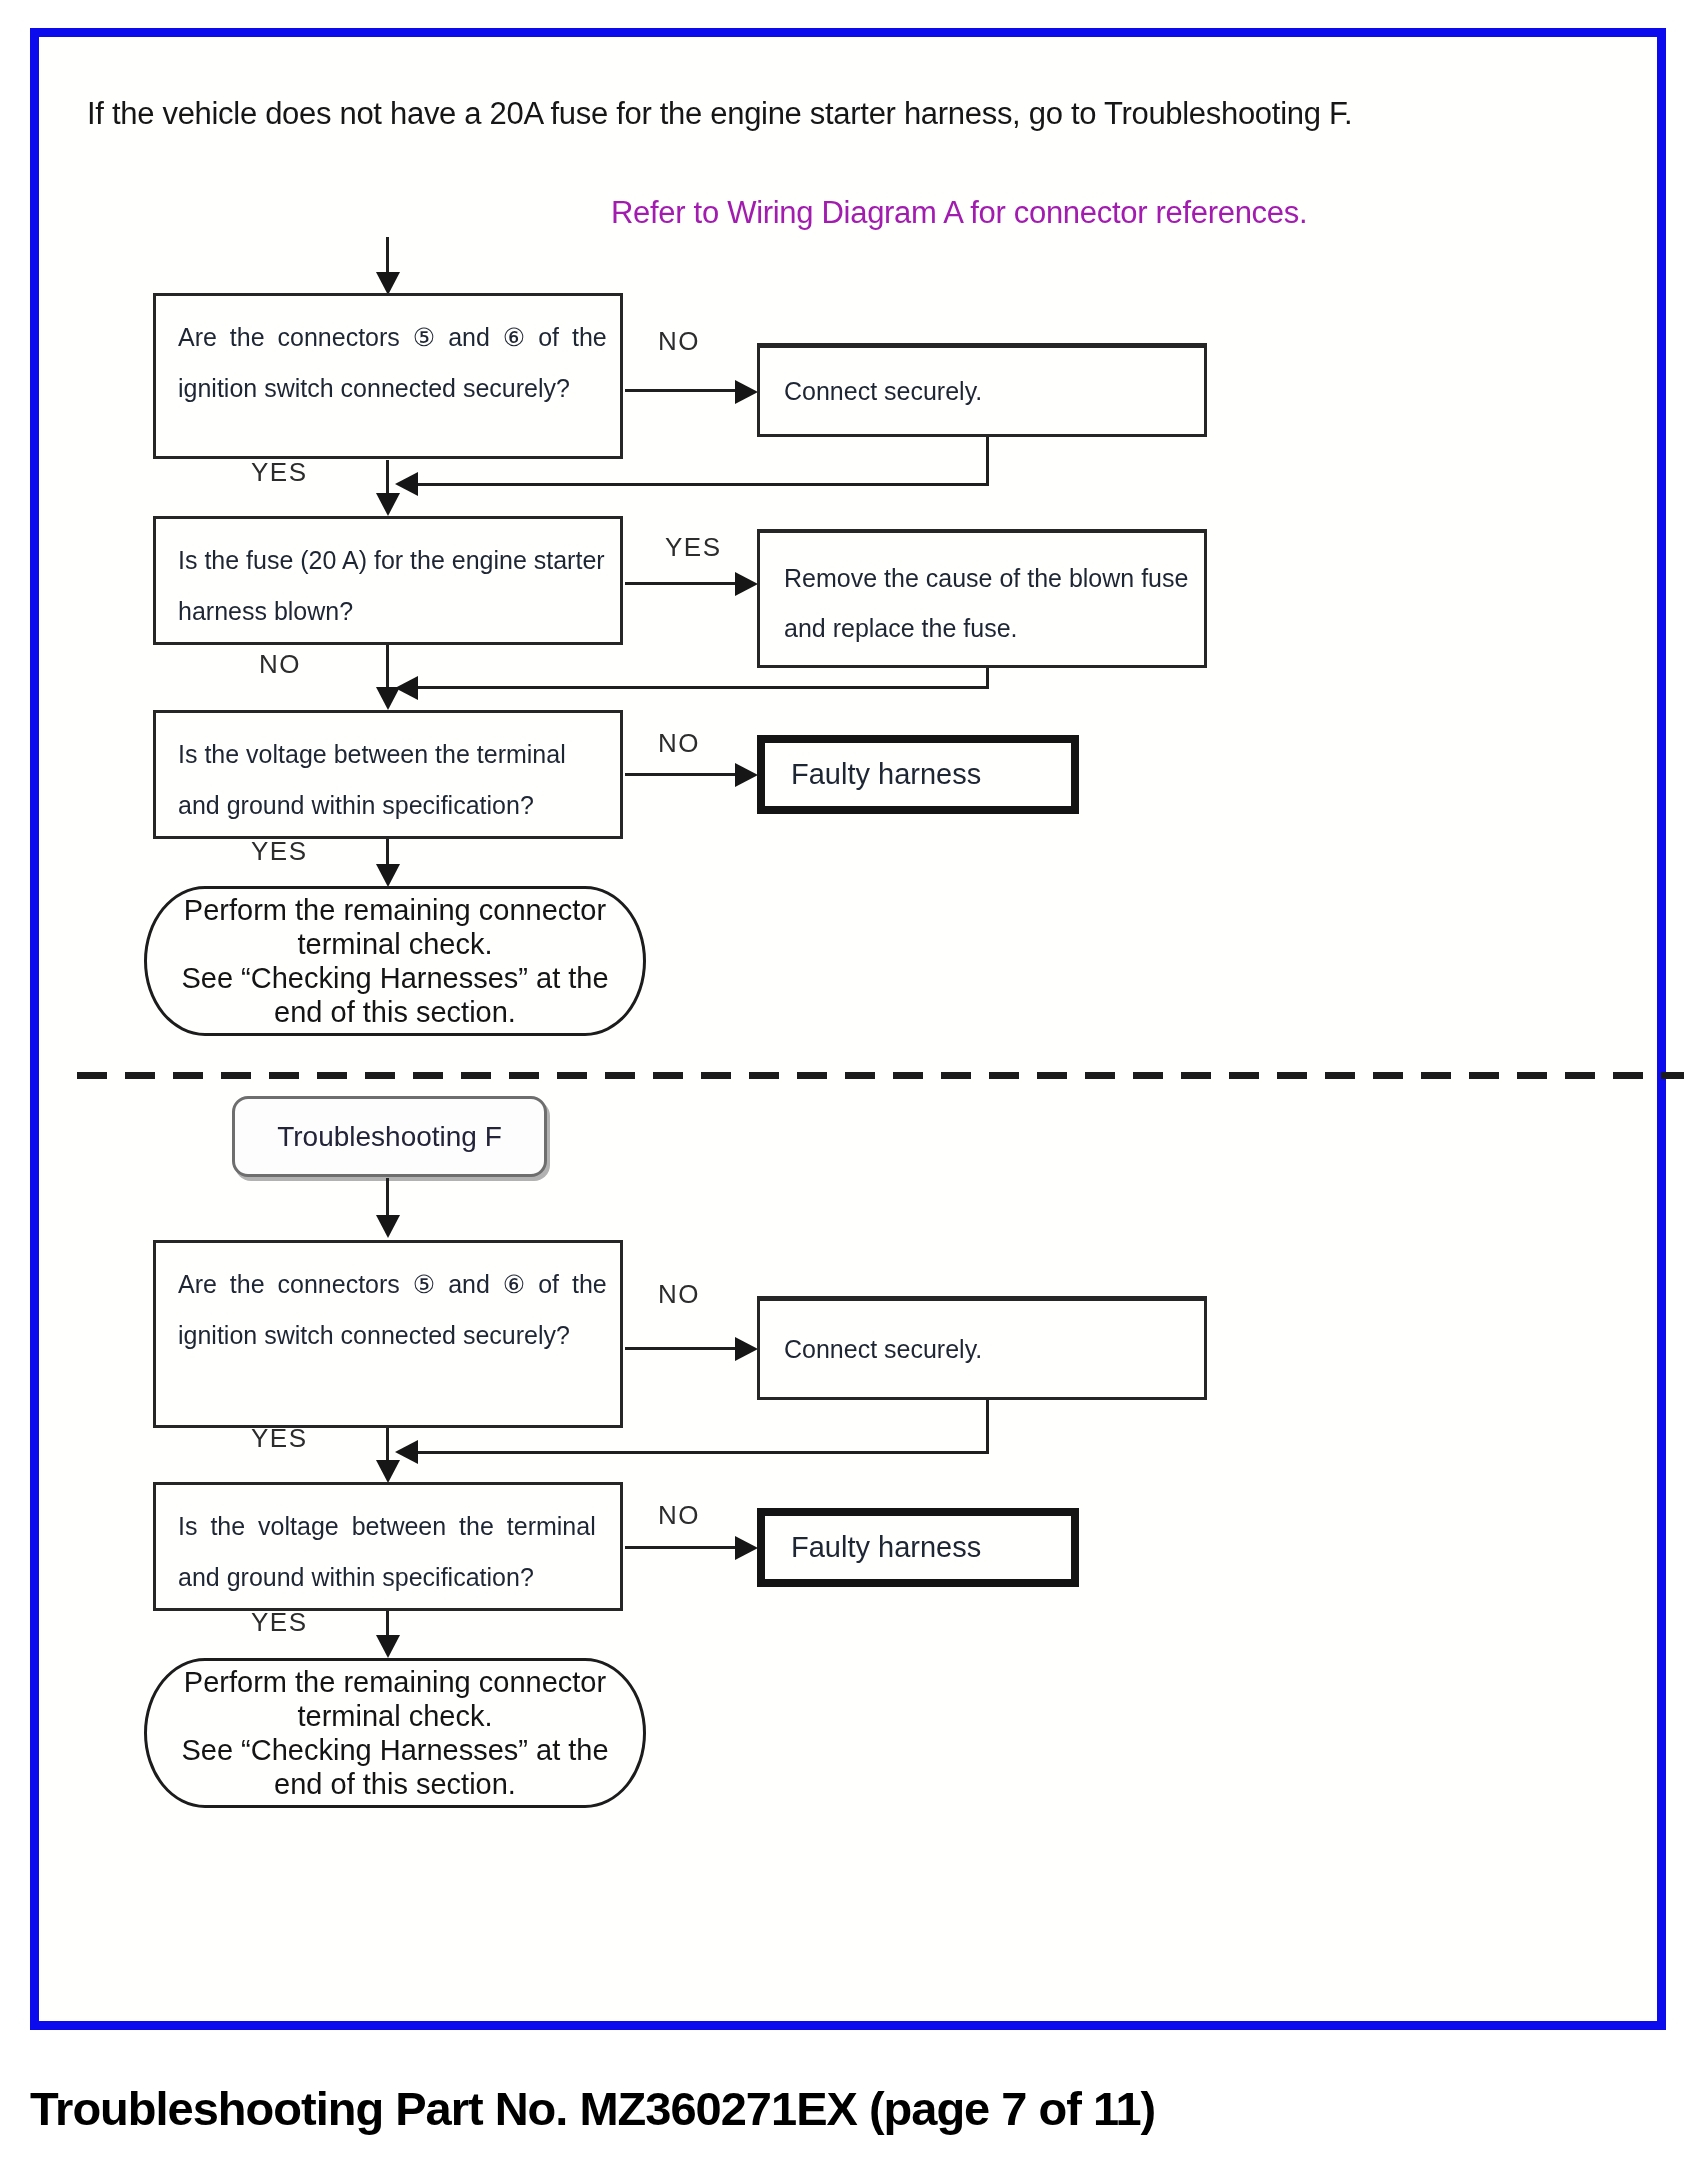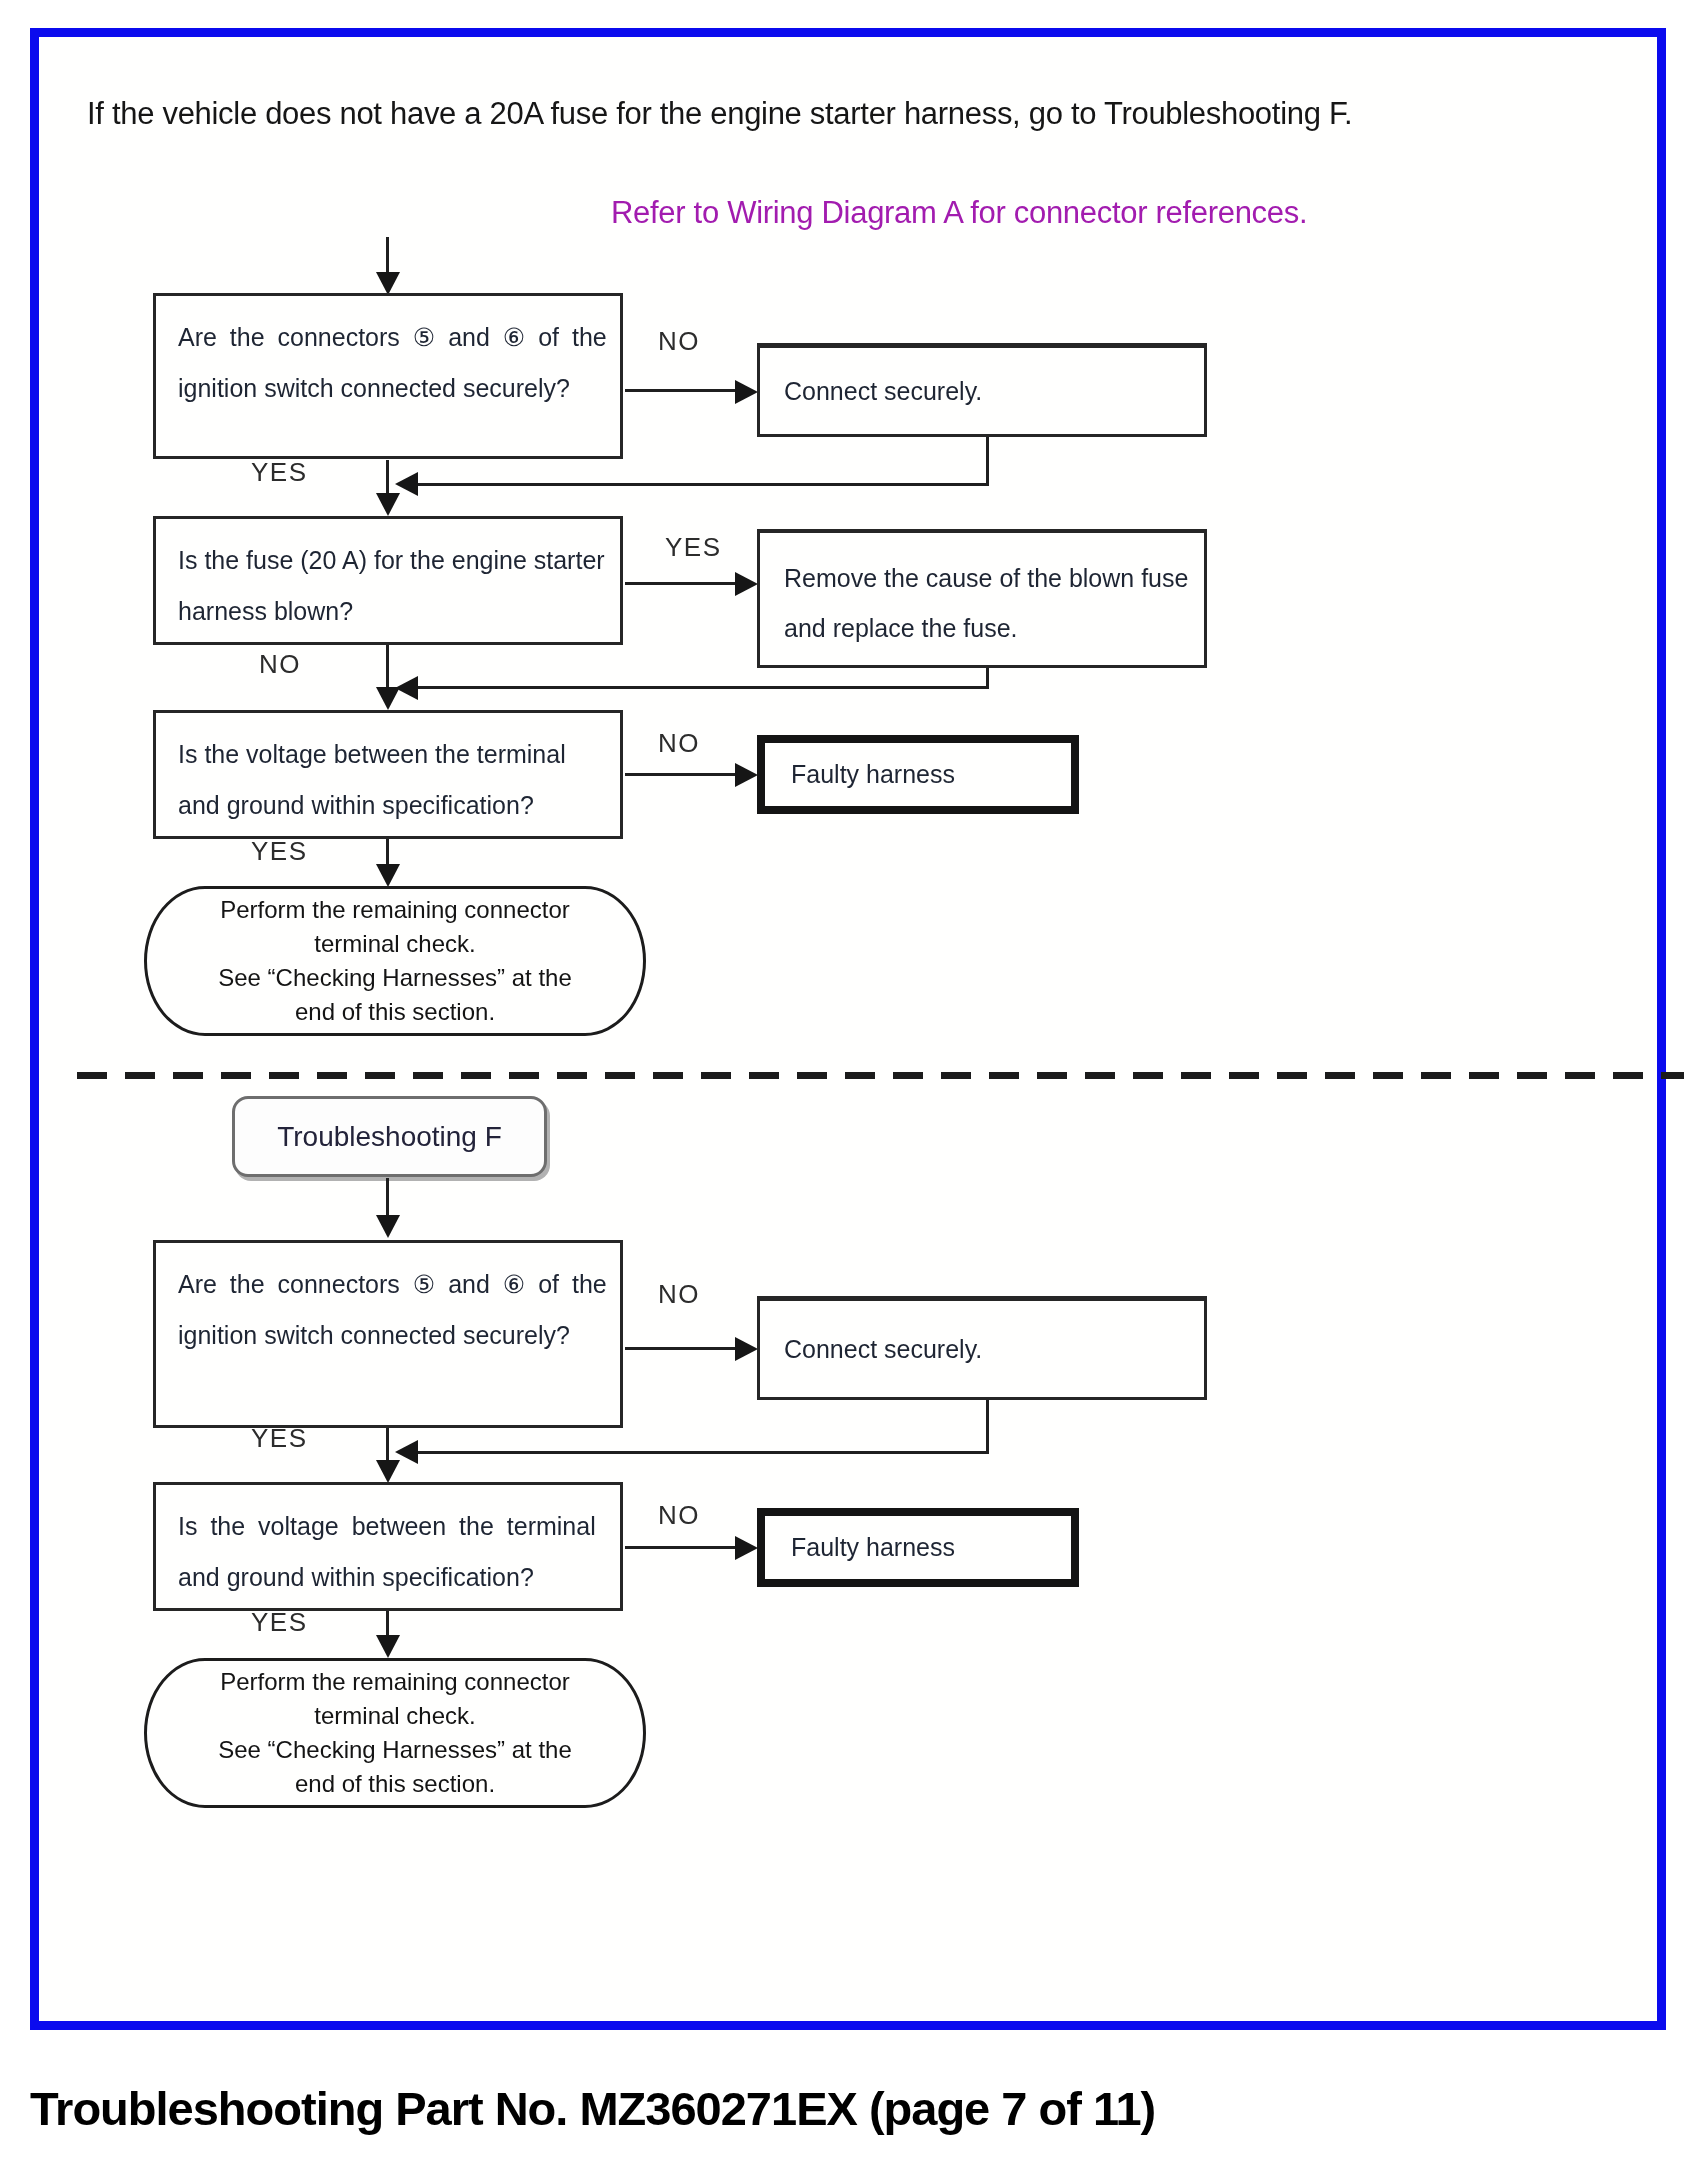--- a/index.html
+++ b/index.html
@@ -32,27 +32,27 @@
   }
   .qbox{padding:16px 20px 4px 22px;}
   .qline{display:block;line-height:51px;white-space:nowrap;}
   .spread{word-spacing:6px;}
   .abox{display:flex;align-items:center;padding-left:24px;border-top-width:5px;}
   .abox2{padding:20px 0 11px 24px;border-top-width:4px;}
   .aline{display:block;line-height:50px;white-space:nowrap;}
   .fbox{
     position:absolute;box-sizing:border-box;background:#fffffe;
     border:8px solid #141414;display:flex;align-items:center;
-    padding-left:26px;font-size:25px;color:#1e2533;text-align:right;
+    padding-left:26px;font-size:29px;color:#1e2533;text-align:right;
   }
   .endbox{
     position:absolute;box-sizing:border-box;background:#fffffe;
     border:3px solid #1c1c1c;border-radius:61px / 75px;
     display:flex;flex-direction:column;align-items:center;justify-content:center;
-    font-size:24px;line-height:34px;color:#141414;text-align:center;
+    font-size:29px;line-height:34px;color:#141414;text-align:center;
   }
   .lbl{
     position:absolute;font-size:26px;letter-spacing:1.5px;color:#2c2c2c;
   }
   .vline{position:absolute;width:3px;background:#1f1f1f;}
   .hline{position:absolute;height:3px;background:#1f1f1f;}
   .head-down{
     position:absolute;width:0;height:0;
     border-left:12px solid transparent;border-right:12px solid transparent;
     border-top:23px solid #161616;

